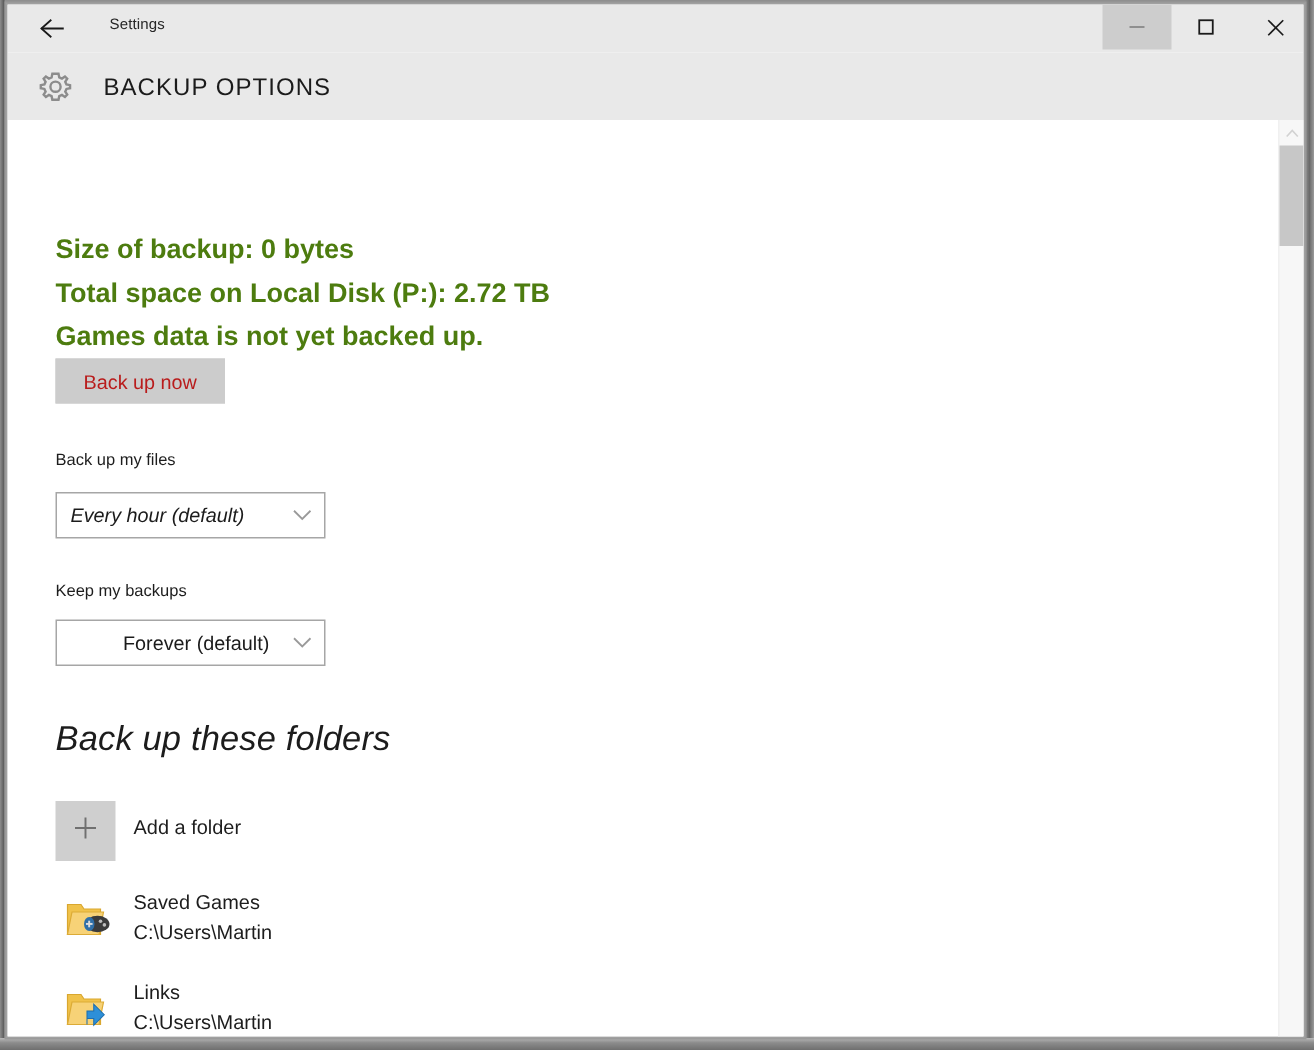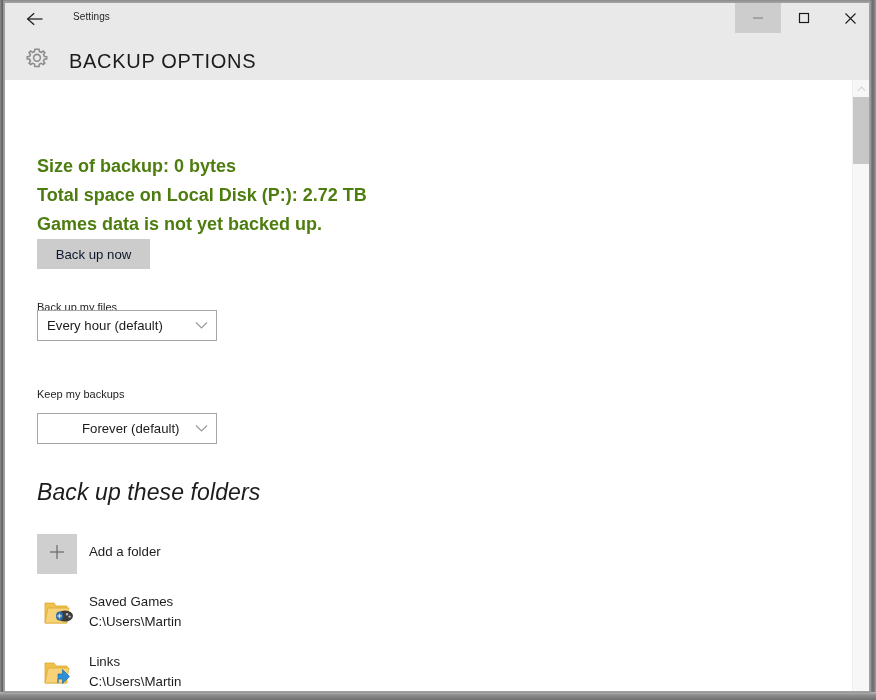--- a/index.html
+++ b/index.html
@@ -71,21 +71,21 @@
     position: absolute; left: 0; top: 32px;
     width: 864px; height: 45px;
     background: #e9e9e9;
   }
   #gear-icon-wrap {
     position: absolute; left: 18px; top: 10px;
     width: 28px; height: 28px;
   }
   #page-title {
     position: absolute; left: 64px; top: 15px;
-    font-size: 20px;
+    font-size: 16px;
     letter-spacing: 0.7px;
     color: #1b1b1b;
     font-weight: normal;
     margin: 0;
   }
 
   
   #content {
     position: absolute; left: 0; top: 77px;
     width: 864px; height: 611px;
@@ -113,42 +113,42 @@
   #info-space { top: 105px; }
   #info-state { top: 134px; }
 
   #backup-now-button {
     position: absolute; left: 32px; top: 159px;
     width: 113px; height: 30px;
     background: #cccccc;
     border: 1px solid #cccccc;
     font-family: "Liberation Sans", sans-serif;
     font-size: 13.2px;
-    color: #0f172a;
+    color: #b91c1c;
     display: flex; align-items: center; justify-content: center;
     cursor: default;
     padding: 0;
   }
 
   .field-label {
     position: absolute; left: 32px;
     font-size: 11px; color: #1d1d1d;
   }
   #label-backup-files { top: 221px; }
   #label-keep-backups { top: 308px; }
 
   .combo {
     position: absolute; left: 32px;
     width: 180px; height: 31px;
     background: #ffffff;
     border: 1px solid #a6a6a6;
     display: flex; align-items: center;
     cursor: default;
   }
-  #combo-frequency { top: 230px; }
+  #combo-frequency { top: 248px; font-style: italic; }
   #combo-retention { top: 333px; padding-left: 35px; }
   .combo-value {
     font-size: 13.2px; color: #1b1b1b;
     padding-left: 9px; flex: 1;
     white-space: nowrap; overflow: hidden;
   }
   .combo-chevron {
     width: 30px; display: flex;
     align-items: center; justify-content: center;
   }

